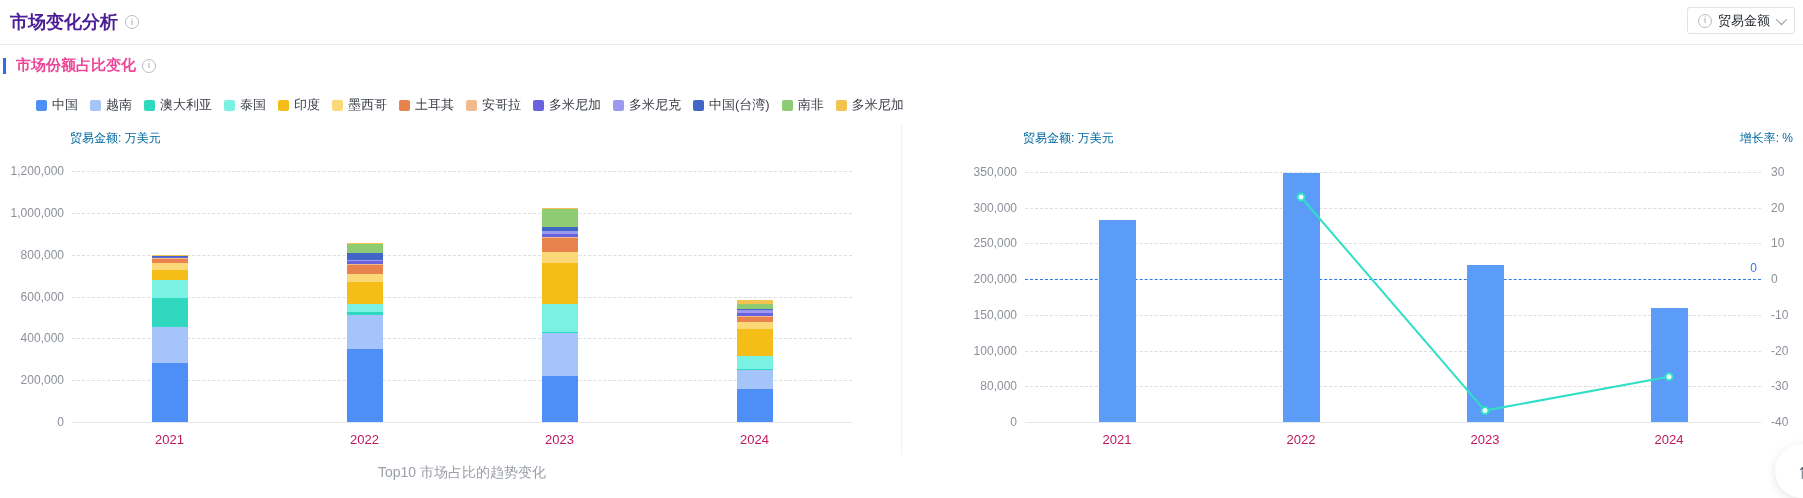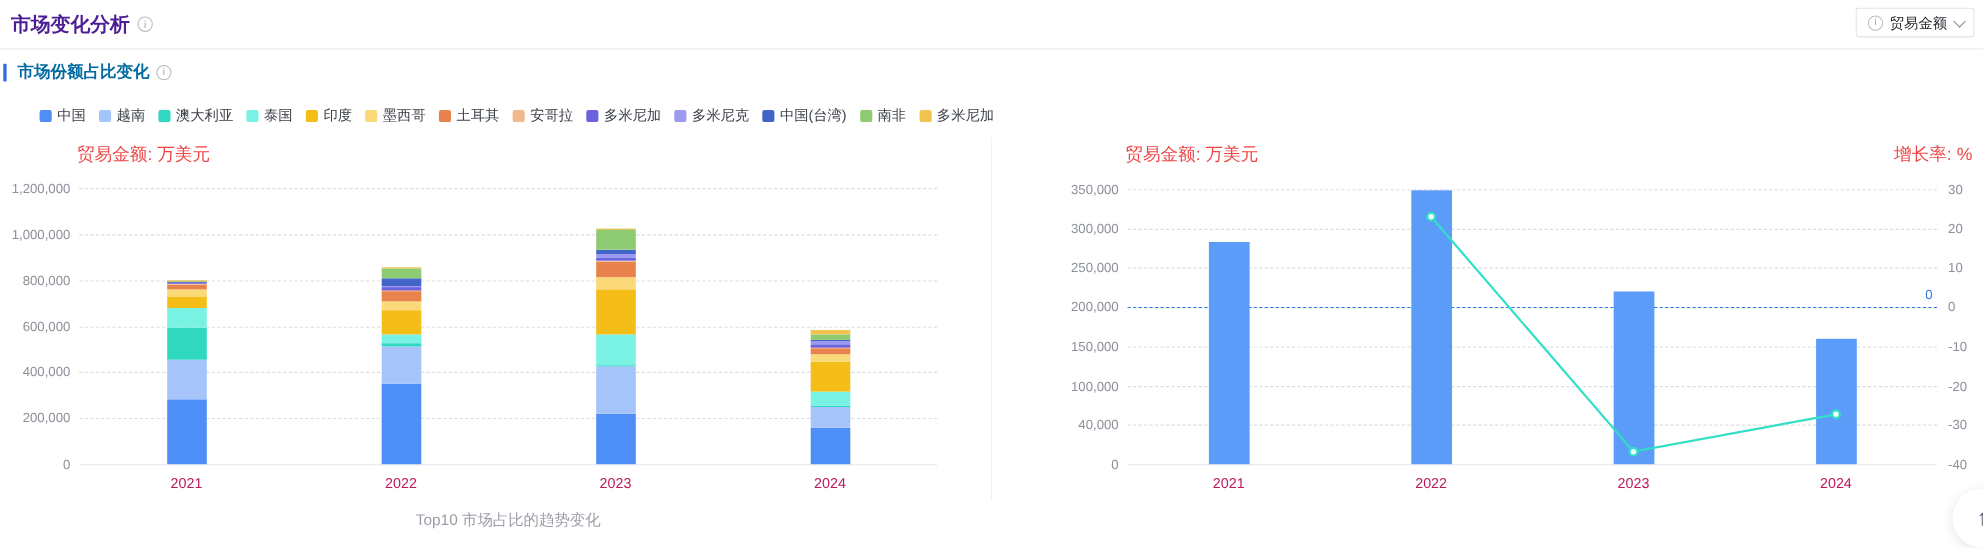--- a/index.html
+++ b/index.html
@@ -14,33 +14,33 @@
   .metric-btn { position:absolute; right:8px; top:7px; height:27px; padding:0 10px;
     border:1px solid #e1e3e8; border-radius:3px; background:#fff; display:flex;
     align-items:center; gap:6px; cursor:pointer; }
   .metric-btn .lbl { font-size:13px; color:#1f2329; }
   .chev { width:8px; height:8px; border-right:1.5px solid #8a8f99; border-bottom:1.5px solid #8a8f99;
     transform:rotate(45deg) translateY(-2px); }
   .hdr-divider { position:absolute; left:0; top:44px; width:1803px; height:1px; background:#e9eaee; }
   
   .sec { position:absolute; left:3px; top:56px; display:flex; align-items:center; gap:6px; }
   .sec-bar { width:3px; height:16px; background:#2e6be6; }
-  .sec-title { font-size:15px; font-weight:bold; color:#0369a1; margin-left:4px; }
+  .sec-title { font-size:15px; font-weight:bold; color:#ec4899; margin-left:4px; }
   
   #legend { position:absolute; left:36px; top:94px; display:flex; align-items:center;
     gap:12px; height:22px; }
   .lg-item { display:flex; align-items:center; gap:5px; cursor:pointer; }
   .lg-swatch { width:11px; height:11px; border-radius:2px; }
   .lg-label { font-size:13px; color:#3a3f47; }
   
   .chart { position:absolute; top:120px; width:900px; height:370px; }
   #chart-left { left:0; }
   #chart-right { left:903px; }
   .panel-divider { position:absolute; left:901px; top:125px; width:1px; height:330px; background:#f0f1f3; }
-  .axis-title { position:absolute; font-size:16px; color:#ef4444; white-space:nowrap; }
+  .axis-title { position:absolute; font-size:12px; color:#0369a1; white-space:nowrap; }
   .gridline { position:absolute; height:0; border-top:1px dashed #dcdee2; }
   .gridline.solid { border-top:1px solid #e6e8ec; }
   .gridline.ref { border-top:1px dashed #2e79e8; }
   .ytick { position:absolute; font-size:12px; color:#8c9099; text-align:right; white-space:nowrap; }
   .ytick.left-align { text-align:left; }
   .ytick.blue { color:#2e79e8; }
   .xtick { position:absolute; font-size:13px; color:#be185d; text-align:center; white-space:nowrap; }
   .bar-seg { position:absolute; }
   .chart-caption { position:absolute; font-size:14px; color:#9a9ea6; text-align:center; white-space:nowrap; }
   svg.line-layer { position:absolute; left:0; top:0; pointer-events:none; }
@@ -199,21 +199,21 @@
     <div class="xtick" style="left: 714.5px; top: 312px; width: 80px;">2024</div>
     <div class="chart-caption" style="left: 262px; top: 344px; width: 400px;">Top10 市场占比的趋势变化</div>
   </div>
 <div class="panel-divider"></div>
 <div class="chart" id="chart-right">
     <div class="axis-title" style="left: 120px; top: 10px;">贸易金额: 万美元</div>
     <div class="axis-title" style="left: 790px; top: 10px; width: 100px; text-align: right;">增长率: %</div>
     <div class="gridline solid" style="left: 122px; width: 736px; top: 302px;"></div>
     <div class="ytick" style="left: 40px; width: 74px; top: 295px;">0</div>
     <div class="gridline" style="left: 122px; width: 736px; top: 266.286px;"></div>
-    <div class="ytick" style="left: 40px; width: 74px; top: 259.286px;">40,000</div>
+    <div class="ytick" style="left: 40px; width: 74px; top: 259.286px;">80,000</div>
     <div class="gridline" style="left: 122px; width: 736px; top: 230.571px;"></div>
     <div class="ytick" style="left: 40px; width: 74px; top: 223.571px;">100,000</div>
     <div class="gridline" style="left: 122px; width: 736px; top: 194.857px;"></div>
     <div class="ytick" style="left: 40px; width: 74px; top: 187.857px;">150,000</div>
     <div class="ytick" style="left: 40px; width: 74px; top: 152.143px;">200,000</div>
     <div class="gridline" style="left: 122px; width: 736px; top: 123.429px;"></div>
     <div class="ytick" style="left: 40px; width: 74px; top: 116.429px;">250,000</div>
     <div class="gridline" style="left: 122px; width: 736px; top: 87.7143px;"></div>
     <div class="ytick" style="left: 40px; width: 74px; top: 80.7143px;">300,000</div>
     <div class="gridline" style="left: 122px; width: 736px; top: 52px;"></div>

